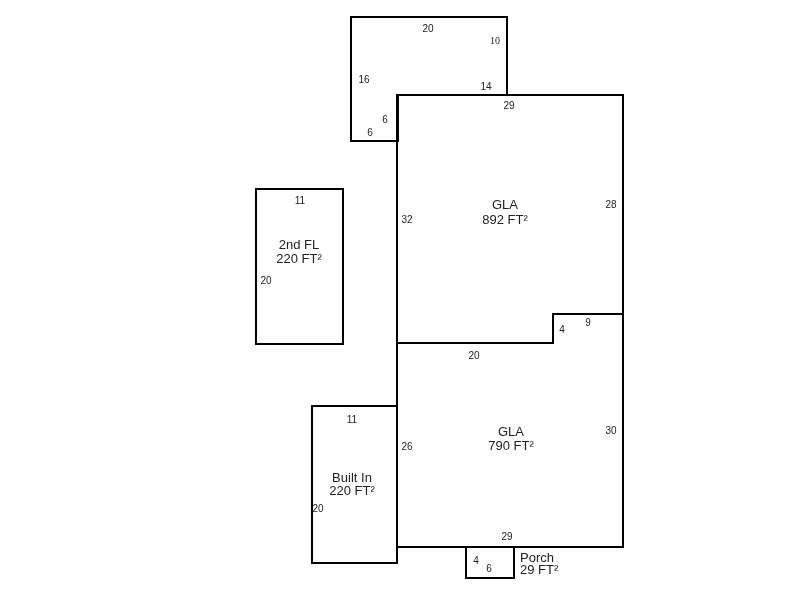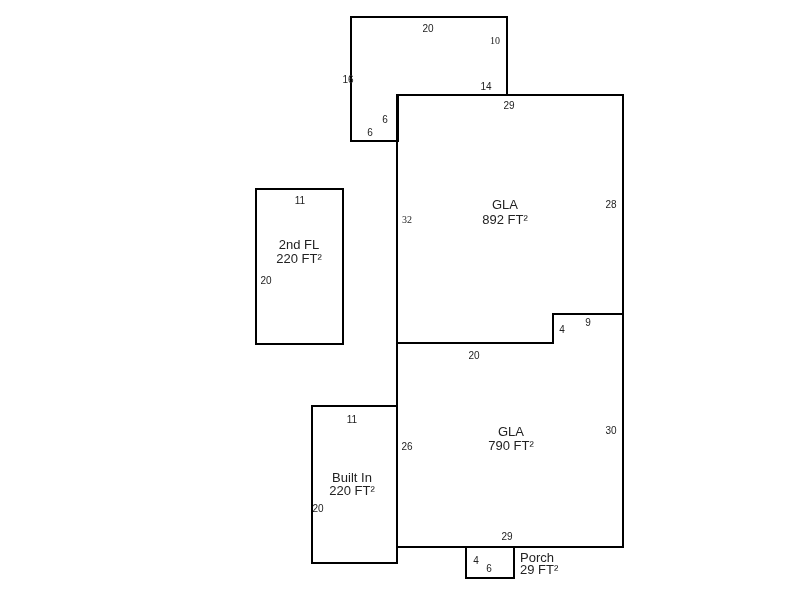--- a/index.html
+++ b/index.html
@@ -31,33 +31,33 @@
     <path d="M397,95 H623 V314 H553 V343 H397 Z"></path>
     <path d="M397,343 H553 V314 H623 V547 H397 Z"></path>
     <rect x="256" y="189" width="87" height="155"></rect>
     <rect x="312" y="406" width="85" height="157"></rect>
     <rect x="466" y="547" width="48" height="31"></rect>
   </svg>
 
 
   <span class="lbl" style="left:428px;top:29px;">20</span>
   <span class="lbl" style="left:495px;top:41px;font-family:Liberation Serif, serif;">10</span>
-  <span class="lbl" style="left:348px;top:80px;text-align:center;">16</span>
+  <span class="lbl" style="left:364px;top:80px;text-align:center;">16</span>
   <span class="lbl" style="left:452px;top:87px;margin-left:34px;">14</span>
   <span class="lbl" style="left:385px;top:120px;">6</span>
   <span class="lbl" style="left:370px;top:133px;">6</span>
 
   <div class="blk lh15" style="left:505px;top:212px;">
     <div>GLA</div>
     <div>892 FT²</div>
   </div>
 
   <span class="lbl" style="left:509px;top:106px;">29</span>
   <span class="lbl" style="left:611px;top:205px;">28</span>
-  <span class="lbl" style="left:407px;top:220px;font-family:Liberation Serif, serif;">32</span>
+  <span class="lbl" style="left:407px;top:220px;">32</span>
   <span class="lbl" style="left:588px;top:323px;">9</span>
   <span class="lbl" style="left:562px;top:330px;">4</span>
   <span class="lbl" style="left:474px;top:356px;">20</span>
 
   <div class="blk lh14" style="left:299px;top:252px;">
     <div>2nd FL</div>
     <div>220 FT²</div>
   </div>
 
   <span class="lbl" style="left:300px;top:201px;">11</span>

